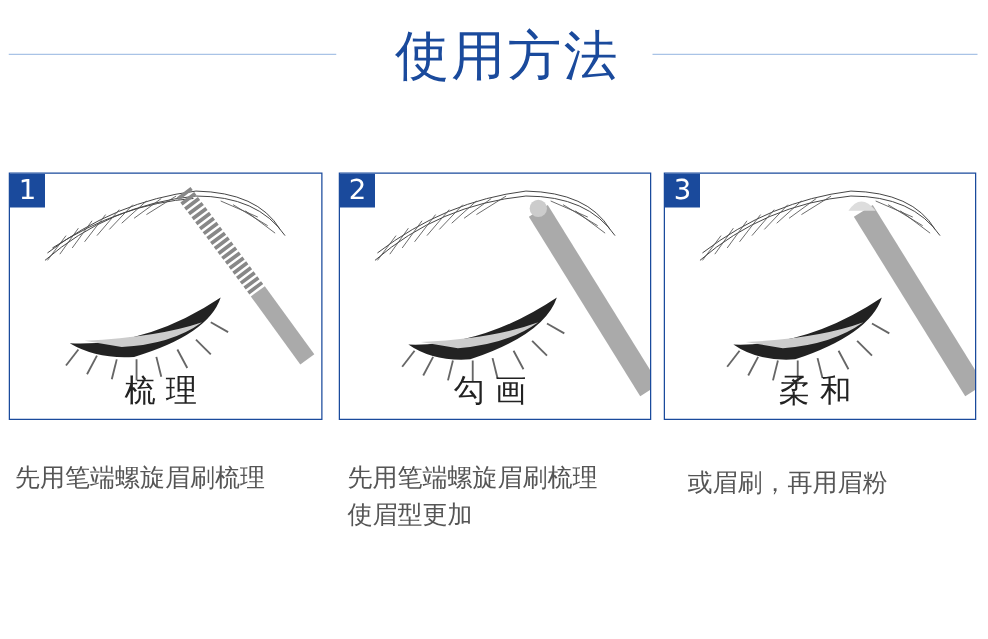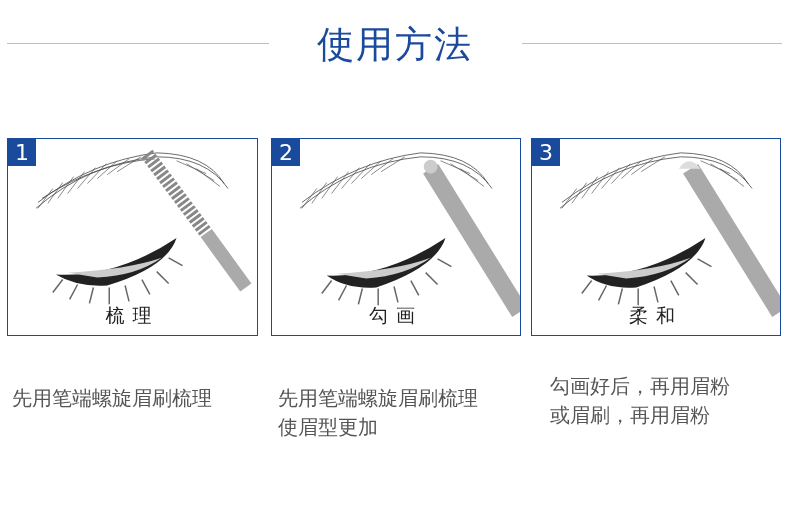--- a/index.html
+++ b/index.html
@@ -1,23 +1,23 @@
 <!DOCTYPE html>
 <html><head>
 <meta charset="utf-8">
 <style>
   html,body{margin:0;padding:0;background:#fff;}
   body{width:790px;height:511px;position:relative;overflow:hidden;font-family:"DejaVu Sans",sans-serif;}
   .hline{position:absolute;top:43px;height:1px;background:#a9c3e6;}
-  .title{position:absolute;left:270px;width:250px;top:18px;text-align:center;font-size:37px;color:#1a4a9c;letter-spacing:2px;line-height:54px;}
+  .title{position:absolute;left:281px;width:250px;top:18px;text-align:center;font-size:43px;color:#1a4a9c;letter-spacing:2px;line-height:54px;}
   .panel{position:absolute;top:138px;height:198px;border:1.5px solid #1a4a9c;box-sizing:border-box;background:#fff;overflow:hidden;}
   .badge{position:absolute;left:0;top:0;width:28px;height:27px;background:#1a4a9c;color:#fff;font-size:22px;line-height:27px;text-align:center;}
-  .caption{position:absolute;left:0;right:0;bottom:6px;text-align:center;font-size:19px;color:#222;letter-spacing:8px;font-family:Liberation Serif, serif;}
+  .caption{position:absolute;left:0;right:0;bottom:6px;text-align:center;font-size:25px;color:#222;letter-spacing:8px;font-family:Liberation Serif, serif;}
   .illus{position:absolute;left:0;top:0;width:100%;height:100%;}
-  .desc{position:absolute;top:384px;font-size:20px;line-height:29px;color:#555;}
+  .desc{position:absolute;top:368px;font-size:20px;line-height:29px;color:#555;}
 </style>
 </head>
 <body>
 
 <div class="hline" style="left:7px;width:262px;"></div>
 <div class="title">使用方法</div>
 <div class="hline" style="left:522px;width:260px;"></div>
 
 <div class="panel" style="left:7px;width:251px;">
   <svg class="illus" viewBox="0 0 251 198">
@@ -138,15 +138,14 @@
 </div>
 
 <div class="desc" style="left:12px;">
   <div>先用笔端螺旋眉刷梳理</div>
 </div>
 <div class="desc" style="left:278px;">
   <div>先用笔端螺旋眉刷梳理</div>
   <div>使眉型更加</div>
 </div>
 <div class="desc" style="left:550px;top:372px;">
-  <div>勾画好后，再用眉粉</div>
   <div>或眉刷，再用眉粉</div>
 </div>
 
 </body></html>

